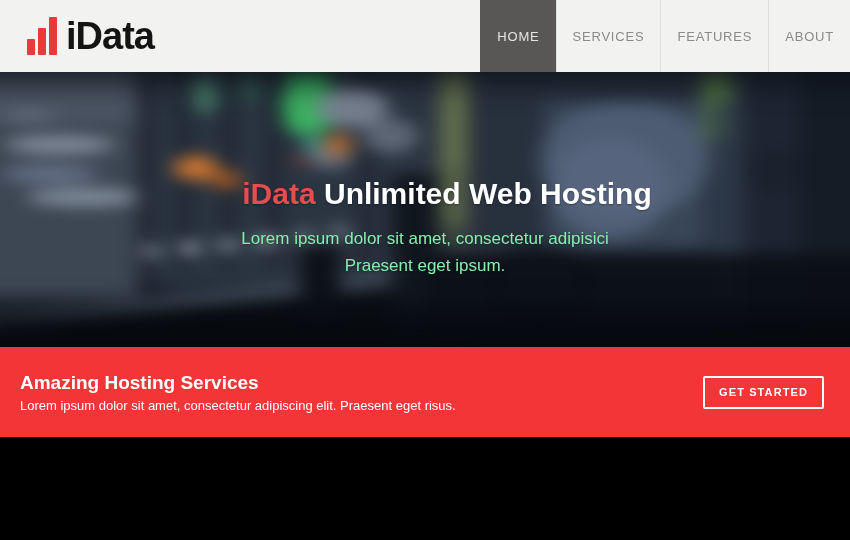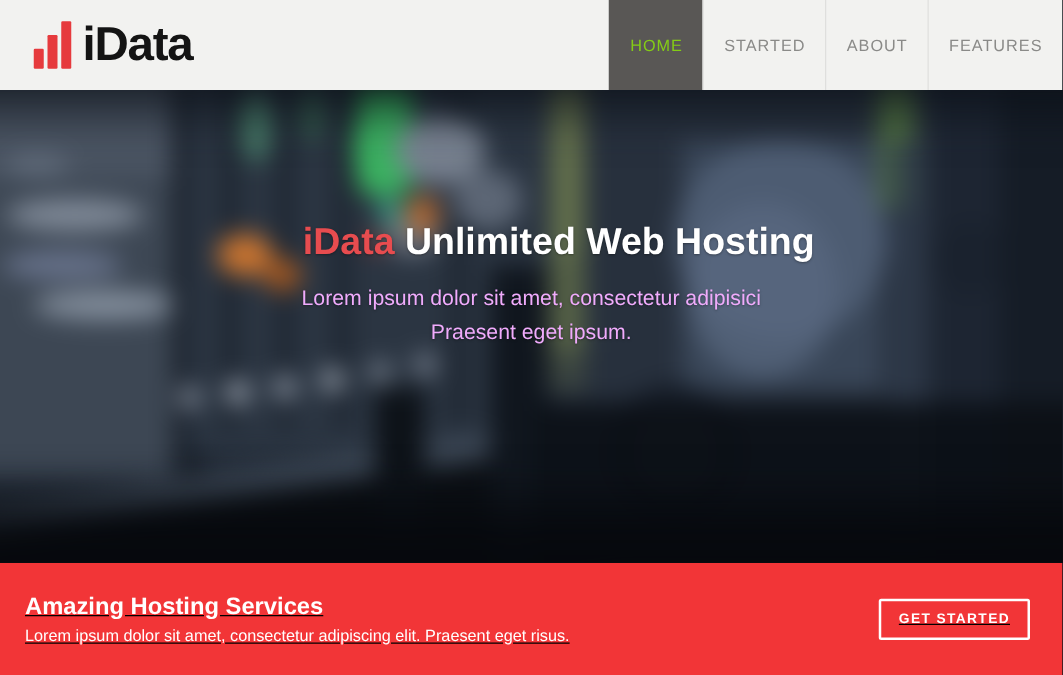--- a/index.html
+++ b/index.html
@@ -3,48 +3,48 @@
 <meta charset="utf-8">
 <style>
   :root{
     --header-bg:#f2f2f0; --nav-text:#8a8a88; --nav-active-bg:#595755;
     --nav-separator:#dfdfdd; --logo-red:#e63a3d; --title-red:#e74c4f;
     --banner-red:#f23537; --hero-base:#232c38;
   }
   *{box-sizing:border-box;margin:0;padding:0;}
   html,body{width:850px;height:540px;overflow:hidden;}
   body{font-family:"Liberation Sans",sans-serif;background:#000;}
-  .page{width:850px;height:540px;display:flex;flex-direction:column;}
+  .page{width:850px;height:437px;display:flex;flex-direction:column;}
 
   
   header{height:72px;background:var(--header-bg);display:flex;align-items:stretch;
          justify-content:space-between;flex:0 0 auto;}
   .logo{display:flex;align-items:center;padding-left:27px;cursor:pointer;text-decoration:none;}
   .logo-bars{display:flex;align-items:flex-end;height:38px;margin-right:9px;}
   .logo-bars i{display:block;width:8px;background:var(--logo-red);margin-right:3px;border-radius:1px;}
   .logo-bars i.b1{height:16px;} .logo-bars i.b2{height:27px;} .logo-bars i.b3{height:38px;margin-right:0;}
   .logo-text{font-size:38px;font-weight:700;color:#141414;letter-spacing:-1px;line-height:1;}
   nav ul{list-style:none;display:flex;height:72px;}
   nav li{display:flex;align-items:center;padding:0 16px;font-size:13px;letter-spacing:.8px;
          color:var(--nav-text);border-left:1px solid var(--nav-separator);cursor:pointer;}
-  nav li.active{background:var(--nav-active-bg);color:#84cc16;border-left-color:transparent;padding-left:16px;}
+  nav li.active{background:var(--nav-active-bg);color:#e5e5e5;border-left-color:transparent;padding-left:16px;}
 
   
   .hero{position:relative;flex:1 1 auto;background:var(--hero-base);overflow:hidden;}
   .hero svg{position:absolute;inset:0;width:100%;height:100%;display:block;}
   .hero-content{position:relative;z-index:2;text-align:center;padding-top:104px;}
   .hero-content h1{font-size:30px;font-weight:700;color:#fff;line-height:1.2;margin-bottom:13px;
                    text-shadow:0 1px 2px rgba(0,0,0,.35);margin-left:44px;}
   .hero-content h1 .hl{color:var(--title-red);}
-  .hero-content p{font-size:17px;line-height:27px;color:#f0abfc;font-weight:400;
+  .hero-content p{font-size:17px;line-height:27px;color:#86efac;font-weight:400;
                   text-shadow:0 1px 2px rgba(0,0,0,.35);}
 
   
   .banner{height:90px;flex:0 0 auto;background:var(--banner-red);display:flex;align-items:center;
-          justify-content:space-between;padding:0 26px 0 20px;text-decoration:underline;}
+          justify-content:space-between;padding:0 26px 0 20px;}
   .banner h2{color:#fff;font-size:19px;font-weight:700;margin-bottom:7px;line-height:1;}
   .banner p{color:#fff;font-size:13px;line-height:1;text-align:center;}
   .banner button{background:transparent;border:2px solid #fff;color:#fff;font-family:"Liberation Sans",sans-serif;
                  font-size:11px;font-weight:700;letter-spacing:1.1px;padding:9px 14px;border-radius:2px;
                  cursor:pointer;line-height:1;}
 </style>
 </head>
 <body>
 
 <div class="page">
@@ -54,23 +54,23 @@
       <span class="logo-bars">
         <i class="b1"></i>
           <i class="b2"></i>
           <i class="b3"></i>
       </span>
       <span class="logo-text">iData</span>
     </a>
     <nav>
       <ul>
         <li class="active">HOME</li>
-        <li>STARTED</li>
+        <li>SERVICES</li>
+        <li>FEATURES</li>
         <li>ABOUT</li>
-        <li>FEATURES</li>
       </ul>
     </nav>
   </header>
 
   <section class="hero">
 
     <svg viewBox="0 0 850 378" preserveAspectRatio="none" aria-hidden="true">
       <rect x="-30" y="-30" width="910" height="440" fill="#232c38"></rect>
       <g style="filter:blur(10px)">
 

